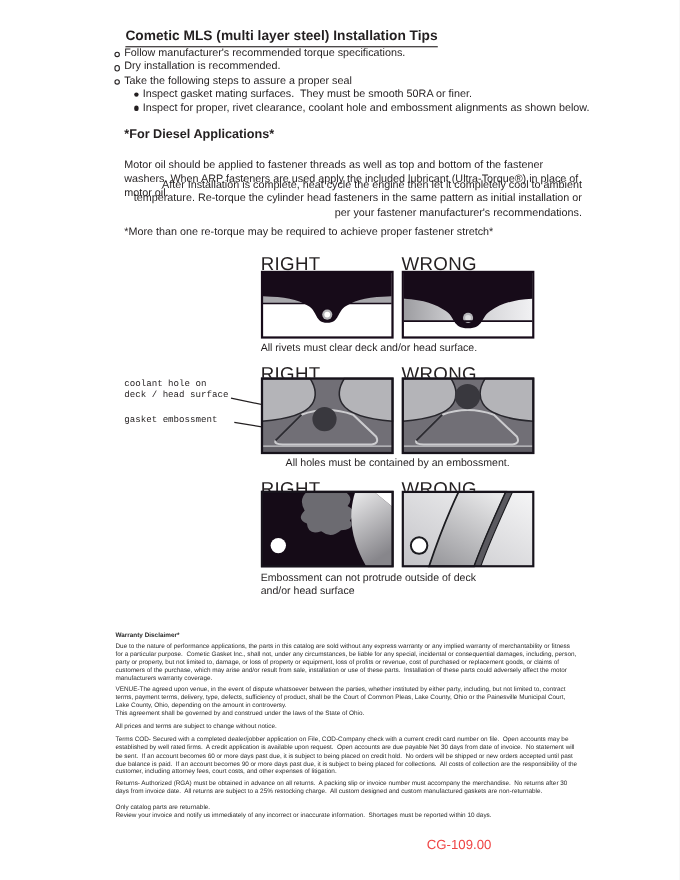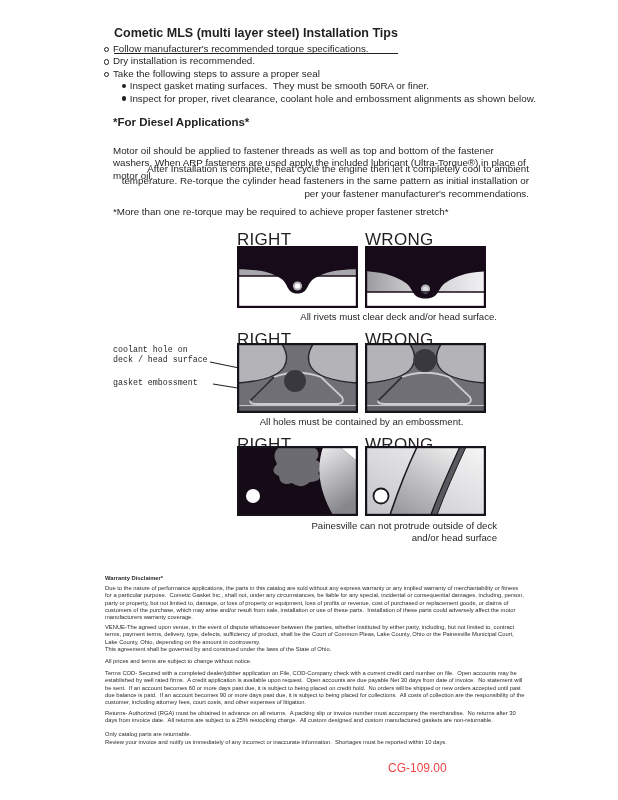--- a/index.html
+++ b/index.html
@@ -2,32 +2,32 @@
 <html><head>
 <meta charset="utf-8">
 <style>
   html,body{margin:0;padding:0;background:#e8e8e8;}
   .page{
     position:relative;width:618px;height:800px;background:#ffffff;
     font-family:"Liberation Sans", sans-serif;color:#231f20;overflow:hidden;
   }
   .abs{position:absolute;}
   
-  .title{font-size:12.5px;font-weight:bold;border-bottom:1.5px solid #231f20;padding-bottom:13px;display:inline-block;}
+  .title{font-size:12.5px;font-weight:bold;border-bottom:1.5px solid #231f20;padding-bottom:3px;display:inline-block;}
   .body-text{font-size:9.8px;line-height:12.4px;}
   .bullet-row{display:flex;align-items:flex-start;line-height:12.4px;font-size:9.8px;white-space:pre-wrap;}
   .marker-o{flex:0 0 auto;width:3.4px;height:3.4px;border:1px solid #231f20;border-radius:50%;margin:4px 3.5px 0 0;}
   .marker-f{flex:0 0 auto;width:4.2px;height:4.2px;background:#231f20;border-radius:50%;margin:3.8px 3.5px 0 0;}
   .sub{margin-left:18px;}
   .bold-head{font-size:11.5px;font-weight:bold;}
   
   .rw-label{width:121px;text-align:left;font-size:17px;letter-spacing:.3px;}
   .panel{width:121px;height:70px;display:block;}
   .panel-r1{height:62px;}
-  .caption{font-size:9.6px;line-height:11.5px;text-align:right;}
+  .caption{font-size:9.6px;line-height:11.5px;}
   .callout{font-size:8.3px;line-height:9.8px;font-family:Liberation Mono, monospace;}
   
   .fine{font-size:5.8px;line-height:7.25px;color:#2b2b2b;white-space:pre-wrap;width:421px;}
   .fine-bold{font-weight:bold;}
   .pagenum{font-size:12px;color:#ef4444;}
 </style>
 </head>
 <body>
 
 <div class="page">
@@ -172,21 +172,21 @@
         </linearGradient>
     </defs>
     <rect width="121" height="70" fill="url(#bg3w)"></rect>
     <path d="M52,1 L95,1 C84,25 74,47 66,69 L25,69 C33,45 42,22 52,1 Z" fill="url(#band3w)" stroke="#1b1b1f" stroke-width="1.6"></path>
     <path d="M95,1 L101,1 C90,25 80,47 72,69 L66,69 C74,47 84,25 95,1 Z" fill="#5a595f" stroke="#1b1b1f" stroke-width="1"></path>
     <circle cx="16" cy="50" r="7.5" fill="#ffffff" stroke="#1b1b1f" stroke-width="1.8"></circle>
     <rect x="1.1" y="1.1" width="118.8" height="67.8" fill="none" stroke="#17131b" stroke-width="2.2"></rect>
   </svg>
 
   <div class="abs caption" style="left:237px;top:520px;width:260px;">
-    <div>Painesville can not protrude outside of deck</div>
+    <div>Embossment can not protrude outside of deck</div>
     <div>and/or head surface</div>
   </div>
 
   <div class="abs fine fine-bold" style="left:105px;top:575px;">Warranty Disclaimer*</div>
   <div class="abs fine" style="left:105px;top:585px;">Due to the nature of performance applications, the parts in this catalog are sold without any express warranty or any implied warranty of merchantability or fitness for a particular purpose.  Cometic Gasket Inc., shall not, under any circumstances, be liable for any special, incidental or consequential damages, including, person, party or property, but not limited to, damage, or loss of property or equipment, loss of profits or revenue, cost of purchased or replacement goods, or claims of customers of the purchase, which may arise and/or result from sale, installation or use of these parts.  Installation of these parts could adversely affect the motor manufacturers warranty coverage.</div>
   <div class="abs fine" style="left:105px;top:624px;">VENUE-The agreed upon venue, in the event of dispute whatsoever between the parties, whether instituted by either party, including, but not limited to, contract terms, payment terms, delivery, type, defects, sufficiency of product, shall be the Court of Common Pleas, Lake County, Ohio or the Painesville Municipal Court, Lake County, Ohio, depending on the amount in controversy.</div>
   <div class="abs fine" style="left:105px;top:646px;">This agreement shall be governed by and construed under the laws of the State of Ohio.</div>
   <div class="abs fine" style="left:105px;top:658px;">All prices and terms are subject to change without notice.</div>
   <div class="abs fine" style="left:105px;top:670px;">Terms COD- Secured with a completed dealer/jobber application on File, COD-Company check with a current credit card number on file.  Open accounts may be established by well rated firms.  A credit application is available upon request.  Open accounts are due payable Net 30 days from date of invoice.  No statement will be sent.  If an account becomes 60 or more days past due, it is subject to being placed on credit hold.  No orders will be shipped or new orders accepted until past due balance is paid.  If an account becomes 90 or more days past due, it is subject to being placed for collections.  All costs of collection are the responsibility of the customer, including attorney fees, court costs, and other expenses of litigation.</div>
   <div class="abs fine" style="left:105px;top:710px;">Returns- Authorized (RGA) must be obtained in advance on all returns.  A packing slip or invoice number must accompany the merchandise.  No returns after 30 days from invoice date.  All returns are subject to a 25% restocking charge.  All custom designed and custom manufactured gaskets are non-returnable.</div>

